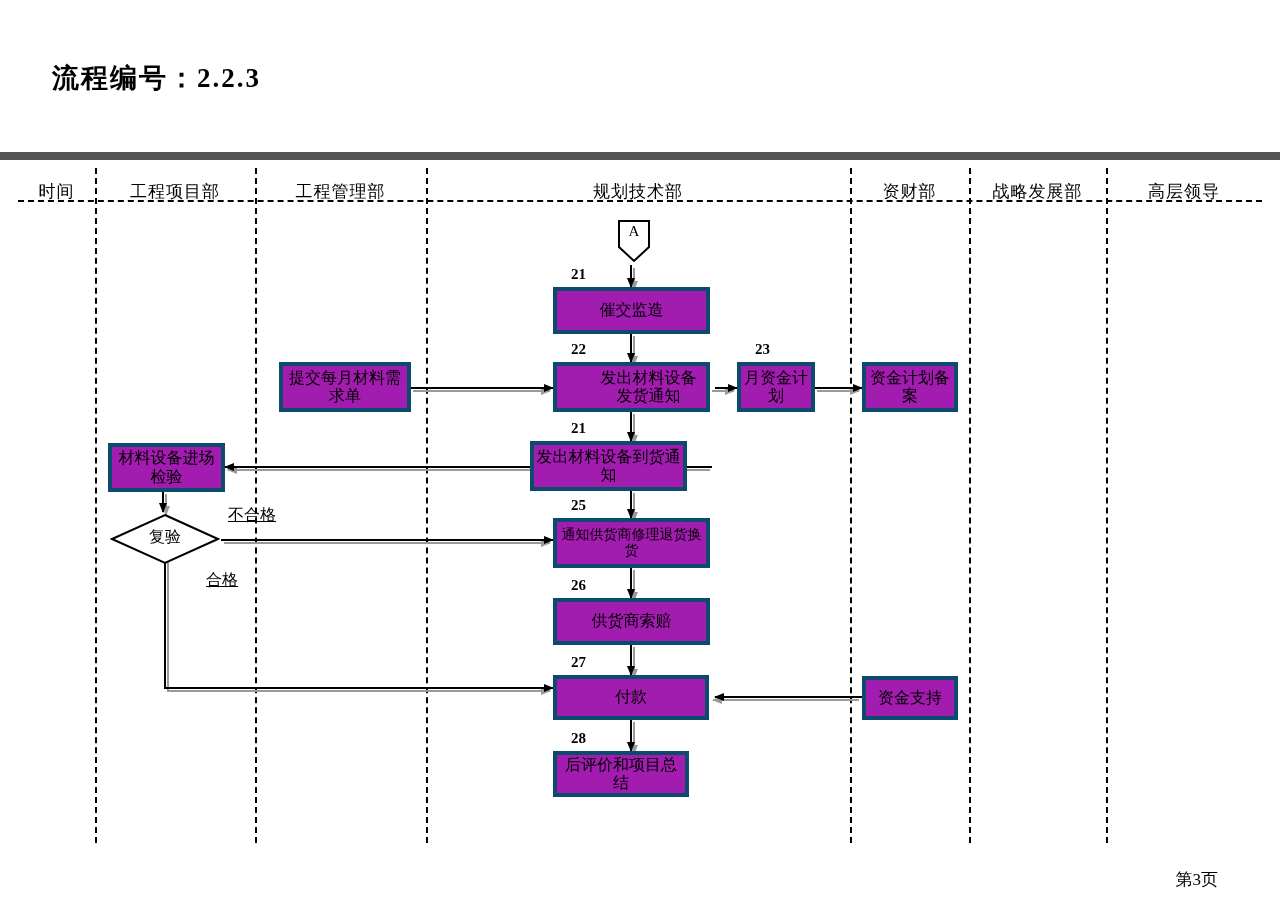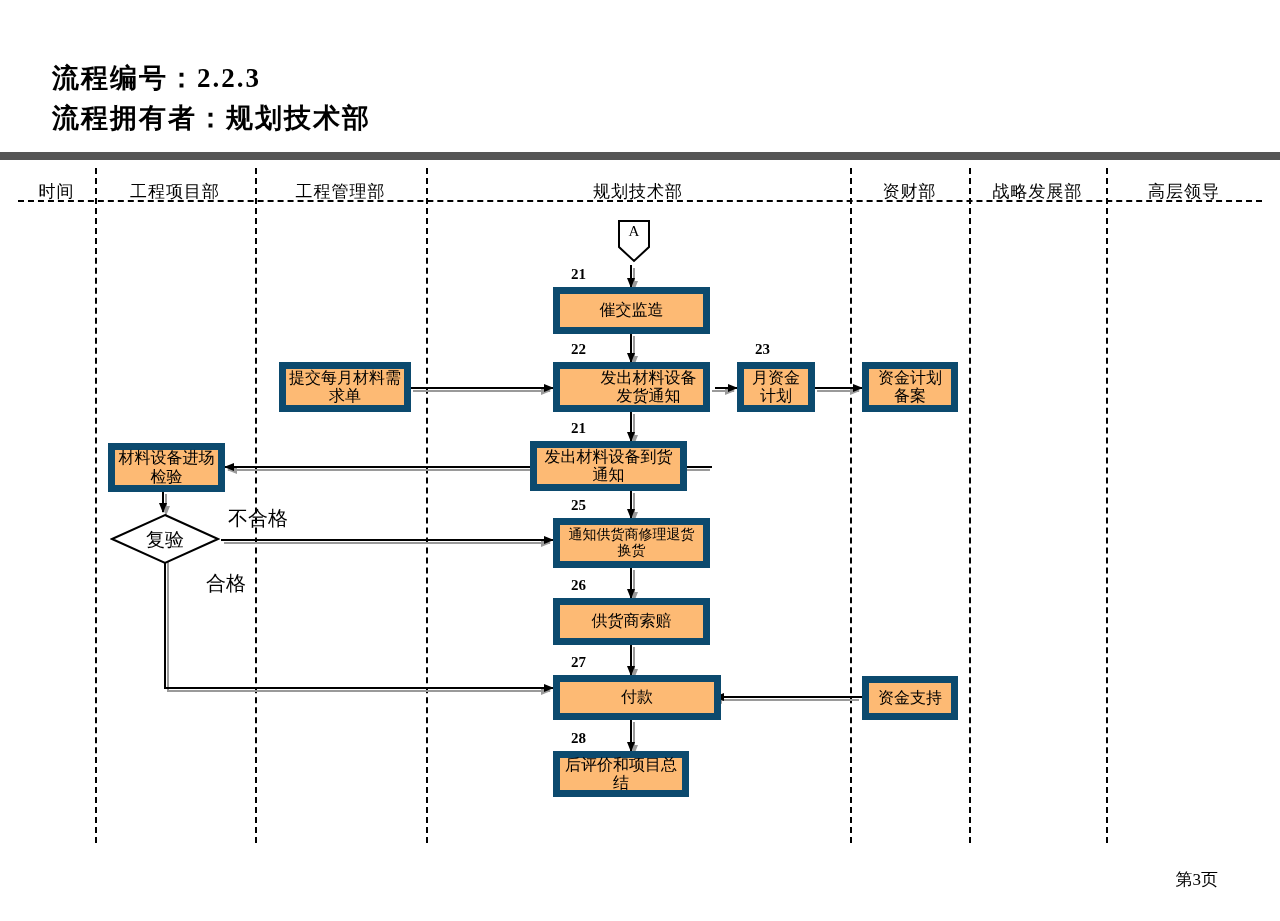--- a/index.html
+++ b/index.html
@@ -74,46 +74,47 @@
     top: 40px;
     width: 1244px;
     height: 0;
     border-top: 2px dashed #000;
   }
 
   
   .node {
     position: absolute;
     box-sizing: border-box;
-    border: 7px solid #0c4a6e;
-    background: #fdba74;
+    border: 4px solid #0c4a6e;
+    background: #a21caf;
     display: flex;
     align-items: center;
     justify-content: center;
     text-align: center;
     font-size: 16px;
     line-height: 1.15;
     font-family: "Liberation Serif", "DejaVu Serif", serif;
     padding: 1px 2px;
     z-index: 5;
   }
   .node.small { font-size: 14px; }
   .step-num {
     position: absolute;
     font-size: 15px;
     font-weight: bold;
     font-family: "Liberation Serif", "DejaVu Serif", serif;
     z-index: 6;
   }
   .edge-label {
     position: absolute;
-    font-size: 20px;
+    font-size: 16px;
     font-family: "Liberation Serif", "DejaVu Serif", serif;
     white-space: nowrap;
     z-index: 6;
+    text-decoration: underline;
   }
   #connector-a {
     position: absolute;
     width: 34px;
     height: 44px;
     z-index: 6;
   }
   #connector-a .label {
     position: absolute;
     left: 0; top: 4px;
@@ -126,21 +127,21 @@
     position: absolute;
     width: 110px;
     height: 52px;
     z-index: 5;
   }
   #diamond .label {
     position: absolute;
     left: 0; top: 14px;
     width: 110px;
     text-align: center;
-    font-size: 19px;
+    font-size: 16px;
     font-family: "Liberation Serif", "DejaVu Serif", serif;
   }
 
   #arrows {
     position: absolute;
     left: 0; top: 0;
     width: 1280px;
     height: 921px;
     z-index: 2;
     pointer-events: none;
@@ -153,21 +154,20 @@
     top: 868px;
     font-size: 17px;
     font-family: "Liberation Serif", "DejaVu Serif", serif;
   }
 </style>
 </head>
 <body>
 
 <div id="header">
   <div class="hdr-line" id="hdr-2">流程编号：2.2.3</div>
-  <div class="hdr-line" id="hdr-3">流程拥有者：规划技术部</div>
 </div>
 <div id="header-rule"></div>
 
 <div id="lanes">
   <div id="lane-hrule"></div>
   <div id="lane-headers">
       <div class="lane-header" style="left: 18px; width: 77px;">时间</div>
       <div class="lane-header" style="left: 95px; width: 160px;">工程项目部</div>
       <div class="lane-header" style="left: 255px; width: 171px;">工程管理部</div>
       <div class="lane-header" style="left: 426px; width: 424px;">规划技术部</div>
@@ -249,21 +249,21 @@
   <div class="label">复验</div>
 </div>
 
 <div id="nodes">
     <div class="node" style="left: 553px; top: 287px; width: 157px; height: 47px;">催交监造</div>
     <div class="node" style="left: 553px; top: 362px; width: 157px; height: 50px; padding-left: 36px;">发出材料设备发货通知</div>
     <div class="node" style="left: 737px; top: 362px; width: 78px; height: 50px;">月资金计划</div>
     <div class="node" style="left: 530px; top: 441px; width: 157px; height: 50px;">发出材料设备到货通知</div>
     <div class="node small" style="left: 553px; top: 518px; width: 157px; height: 50px;">通知供货商修理退货换货</div>
     <div class="node" style="left: 553px; top: 598px; width: 157px; height: 47px;">供货商索赔</div>
-    <div class="node" style="left: 553px; top: 675px; width: 168px; height: 45px;">付款</div>
+    <div class="node" style="left: 553px; top: 675px; width: 156px; height: 45px;">付款</div>
     <div class="node" style="left: 553px; top: 751px; width: 136px; height: 46px;">后评价和项目总结</div>
     <div class="node" style="left: 279px; top: 362px; width: 132px; height: 50px;">提交每月材料需求单</div>
     <div class="node" style="left: 108px; top: 443px; width: 117px; height: 49px;">材料设备进场检验</div>
     <div class="node" style="left: 862px; top: 362px; width: 96px; height: 50px;">资金计划备案</div>
     <div class="node" style="left: 862px; top: 676px; width: 96px; height: 44px;">资金支持</div>
   </div>
 <div id="stepnums">
     <div class="step-num" style="left: 571px; top: 266px;">21</div>
     <div class="step-num" style="left: 571px; top: 341px;">22</div>
     <div class="step-num" style="left: 755px; top: 341px; text-align: center;">23</div>

